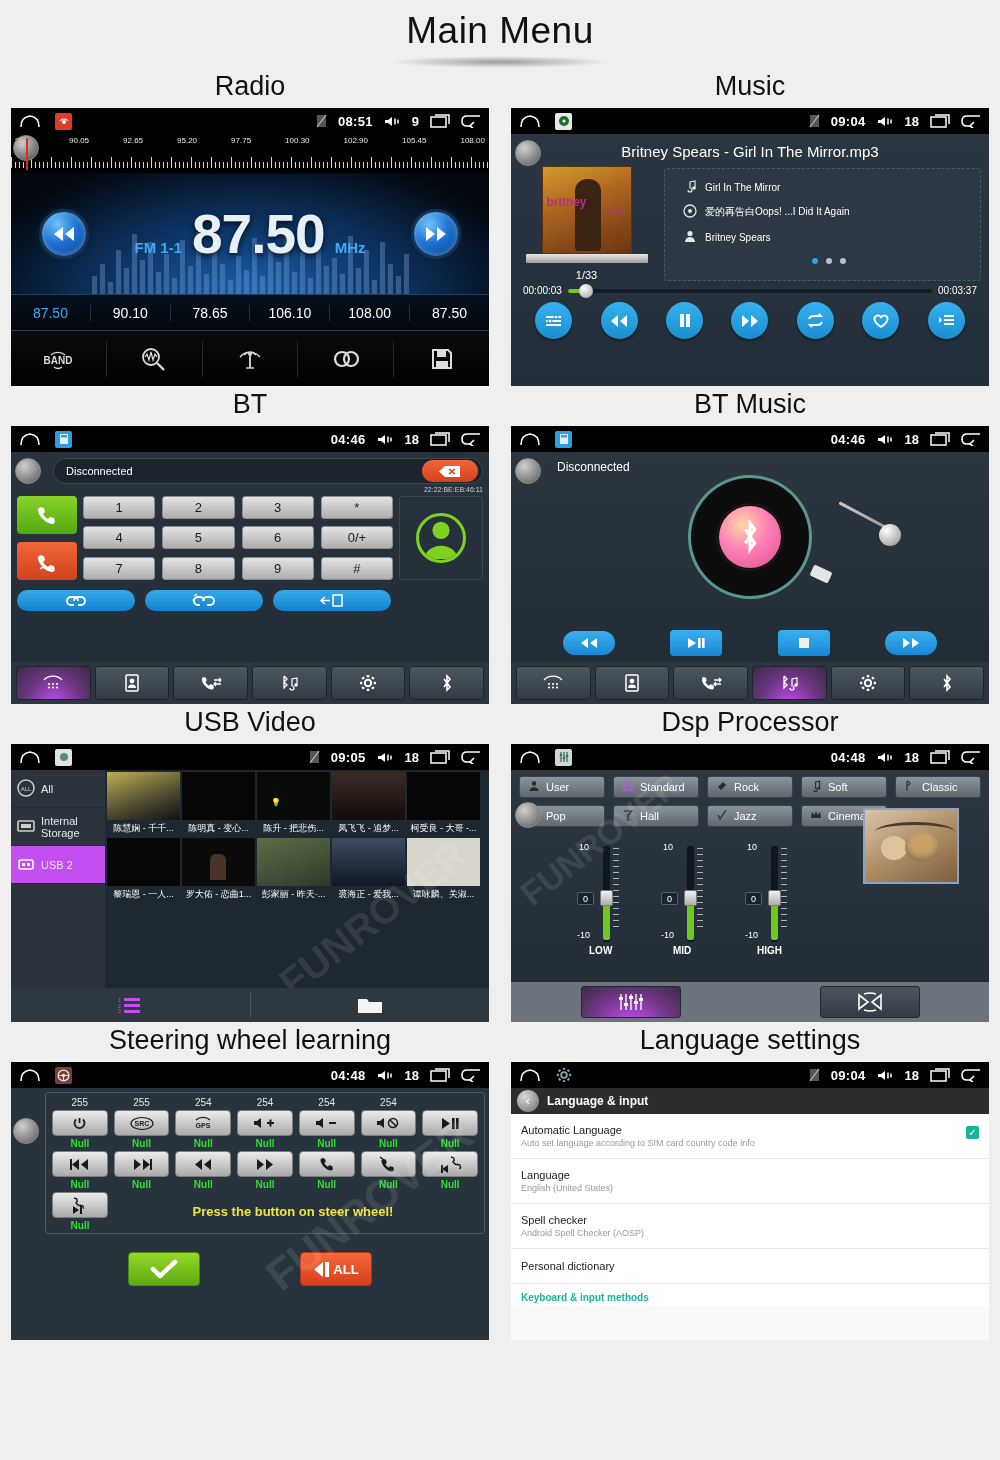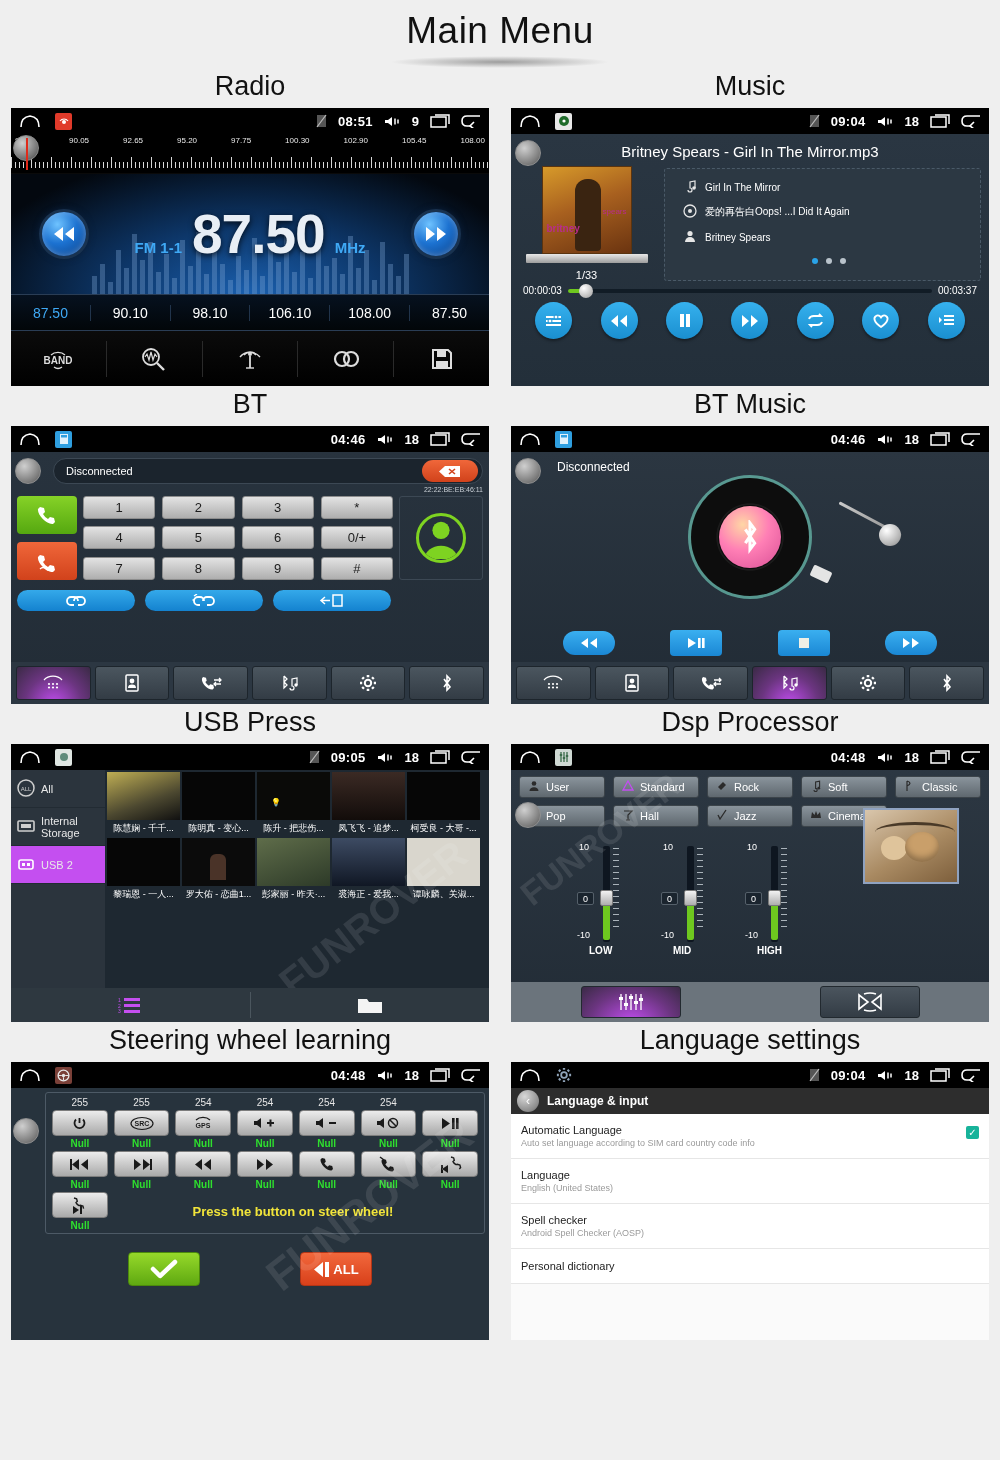--- a/index.html
+++ b/index.html
@@ -132,21 +132,21 @@
   }
   .music-title { text-align:center; font-size:15px; padding:9px 0 4px; color:#fff; }
   .music-mid { display:flex; padding:2px 8px 0; gap:10px; }
   .cover-wrap { width:135px; text-align:center; }
   .cover {
     width:90px; height:88px; margin:0 auto;
     background:linear-gradient(160deg,#d79a2a,#a8601f 45%,#6b3410);
     position:relative; overflow:hidden; border:1px solid #5a3410;
   }
   .cover .silh { position:absolute; left:32px; top:12px; width:26px; height:72px; background:#3a2411; border-radius:12px 12px 4px 4px; }
-  .cover .tag1 { position:absolute; left:4px; top:56px; font-size:10px; color:#b72d8a; font-weight:bold; }
+  .cover .tag1 { position:absolute; left:4px; top:28px; font-size:12px; color:#b72d8a; font-weight:bold; }
   .cover .tag2 { position:absolute; right:4px; top:40px; font-size:8px; color:#b72d8a; font-weight:normal; }
   .shelf { width:122px; height:9px; margin:0 auto; background:linear-gradient(180deg,#e8e8e8,#9d9d9d); border-radius:1px; }
   .track-count { font-size:11px; margin-top:6px; color:#fff; }
   .info-panel {
     flex:1; margin-top:2px; background:#2c3843;
     border:1px dashed #4a5a68; border-radius:3px;
     padding:10px 6px 4px 18px;
   }
   .info-row { display:flex; align-items:center; gap:8px; margin-bottom:9px; font-size:10px; }
   .dots { text-align:center; }
@@ -616,21 +616,21 @@
             </div>
             <div class="rbtn" style="position:absolute;right:28px;">
               <svg width="26" height="16" viewBox="0 0 26 16">
                   <path d="M14 1 L23 8 L14 15z M3 1 L12 8 L3 15z" fill="#fff"></path>
                 </svg>
             </div>
           </div>
           <div class="presets">
             <div class="active">87.50</div>
             <div>90.10</div>
-            <div>98.10</div>
+            <div>78.65</div>
             <div>106.10</div>
             <div>108.00</div>
             <div>87.50</div>
           </div>
           <div class="radio-toolbar">
             <div>
               <svg width="34" height="26" viewBox="0 0 34 26">
                   <text x="17" y="18" font-size="10" font-family="Liberation Sans" font-weight="bold" fill="#ddd" text-anchor="middle">BAND</text>
                   <path d="M10 9 A9 7 0 0 1 24 9" fill="none" stroke="#ddd" stroke-width="1.3"></path>
                   <path d="M13 21 A6 5 0 0 0 21 21" fill="none" stroke="#ddd" stroke-width="1.3"></path>
@@ -1062,21 +1062,21 @@
               <svg width="16" height="18" viewBox="0 0 16 18">
                   <path d="M5 5 l6 8 -3 3 V2 l3 3 -6 8" fill="none" stroke="#fff" stroke-width="1.6"></path>
                 </svg>
             </div>
           </div>
         </div>
       </div>
     </div>
 
     <div class="cell">
-      <div class="cell-title">USB Press</div>
+      <div class="cell-title">USB Video</div>
       <div class="screen">
         <div class="statusbar">
           <div class="sb-left">
             <span class="ic"><svg width="22" height="14" viewBox="0 0 22 14">
                   <path d="M2 13 Q2 3 11 2 Q20 3 20 13" fill="none" stroke="#fff" stroke-width="1.6"></path>
                 </svg></span>
             <span class="app-badge" style="background:#dfe6e2">
                 <svg width="12" height="12" viewBox="0 0 12 12">
                   <circle cx="6" cy="6" r="4" fill="#5e8b7a"></circle>
                 </svg>
@@ -1642,20 +1642,21 @@
               <div class="lang-t">Language</div>
               <div class="lang-s">English (United States)</div>
             </div>
             <div class="lang-item" style="padding-top:10px;padding-bottom:10px;">
               <div class="lang-t">Spell checker</div>
               <div class="lang-s">Android Spell Checker (AOSP)</div>
             </div>
             <div class="lang-item" style="padding-top:11px;padding-bottom:11px;">
               <div class="lang-t">Personal dictionary</div>
             </div>
+            <div class="lang-h">Keyboard &amp; input methods</div>
 
           </div>
         </div>
       </div>
     </div>
 
   </div>
 </div>
 
 </body></html>

